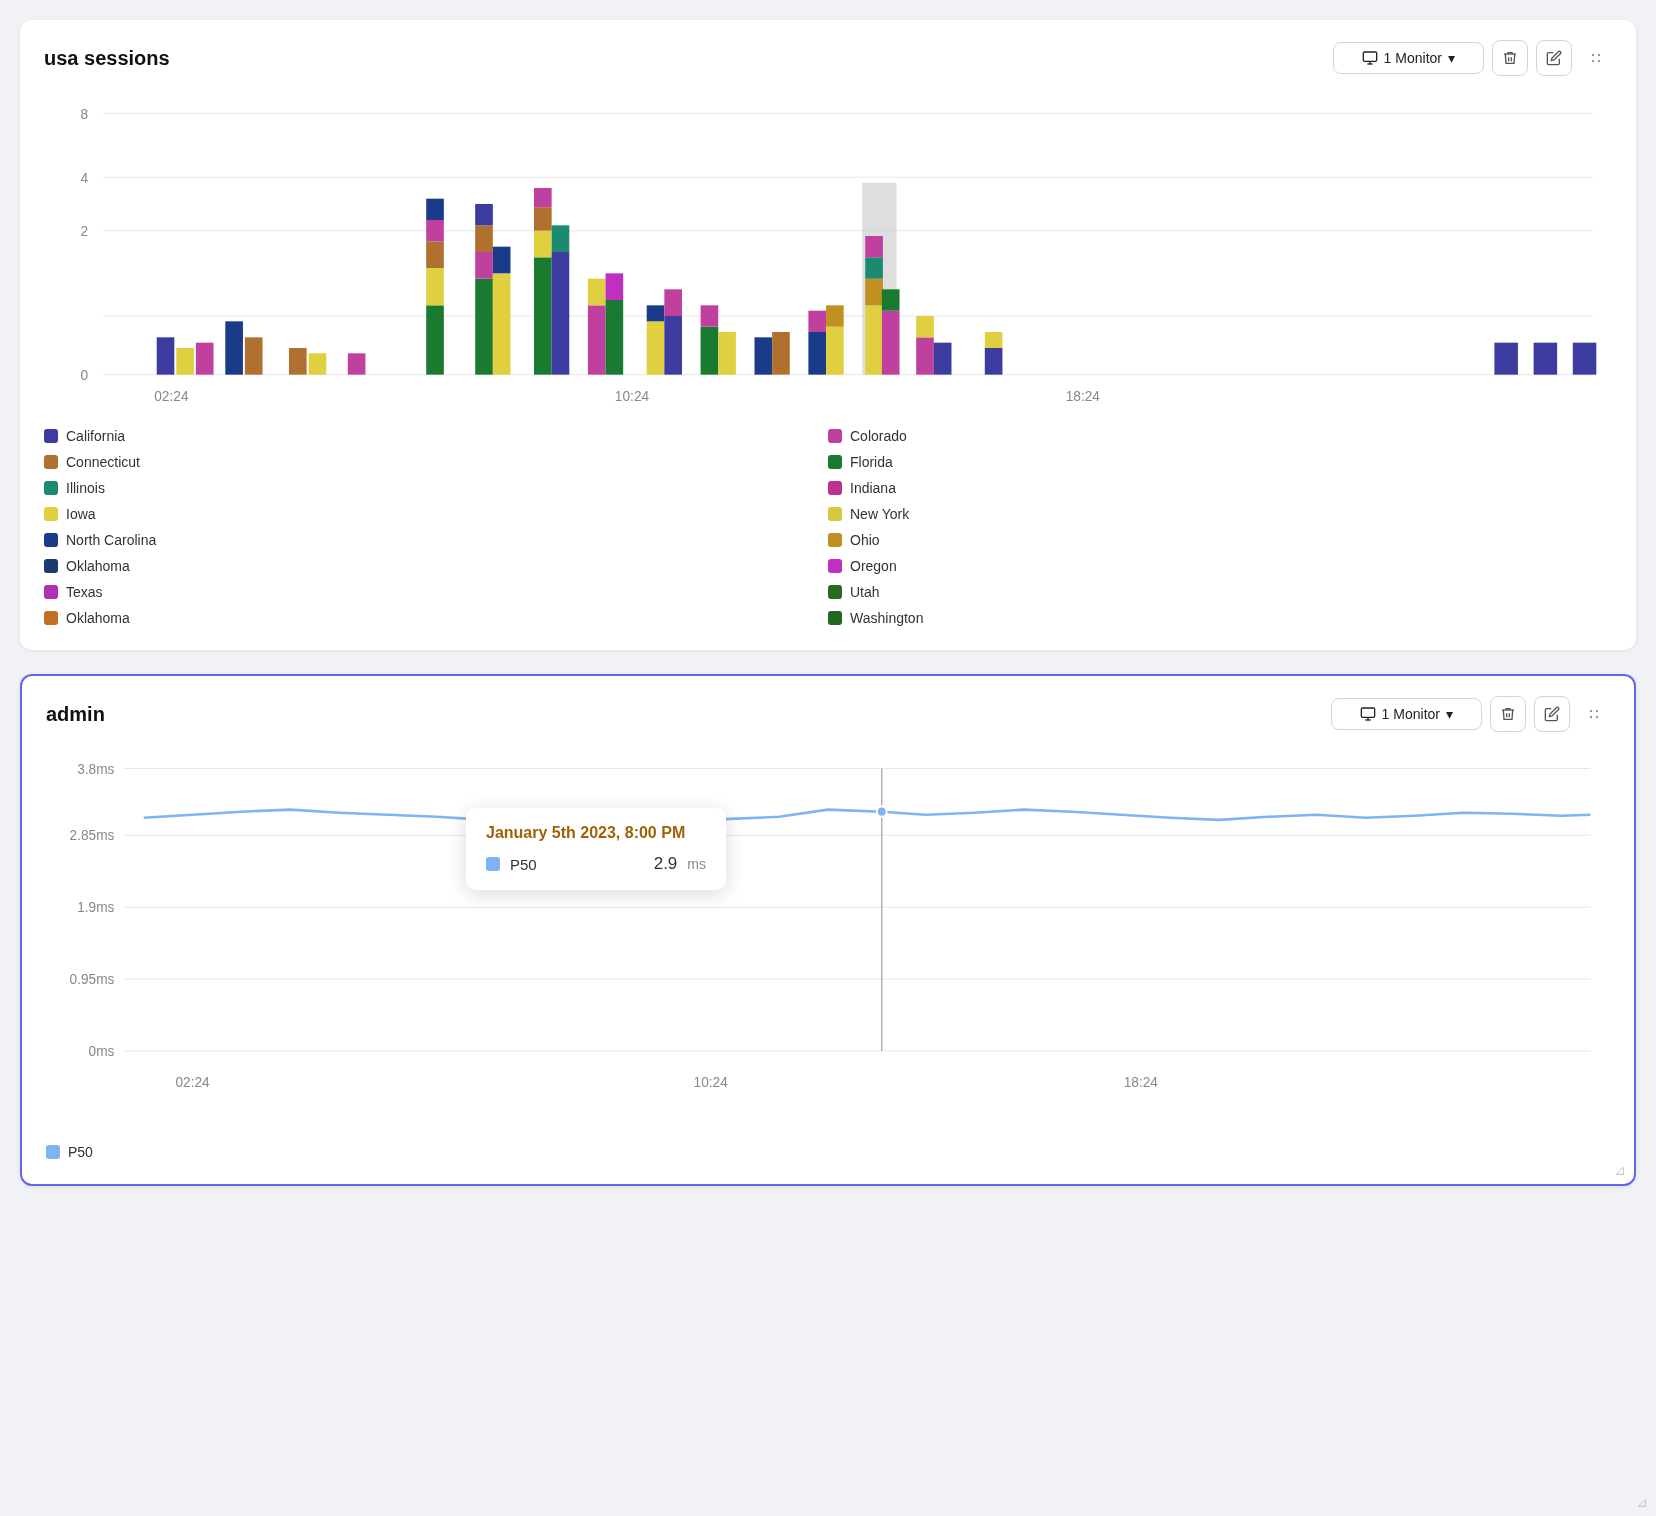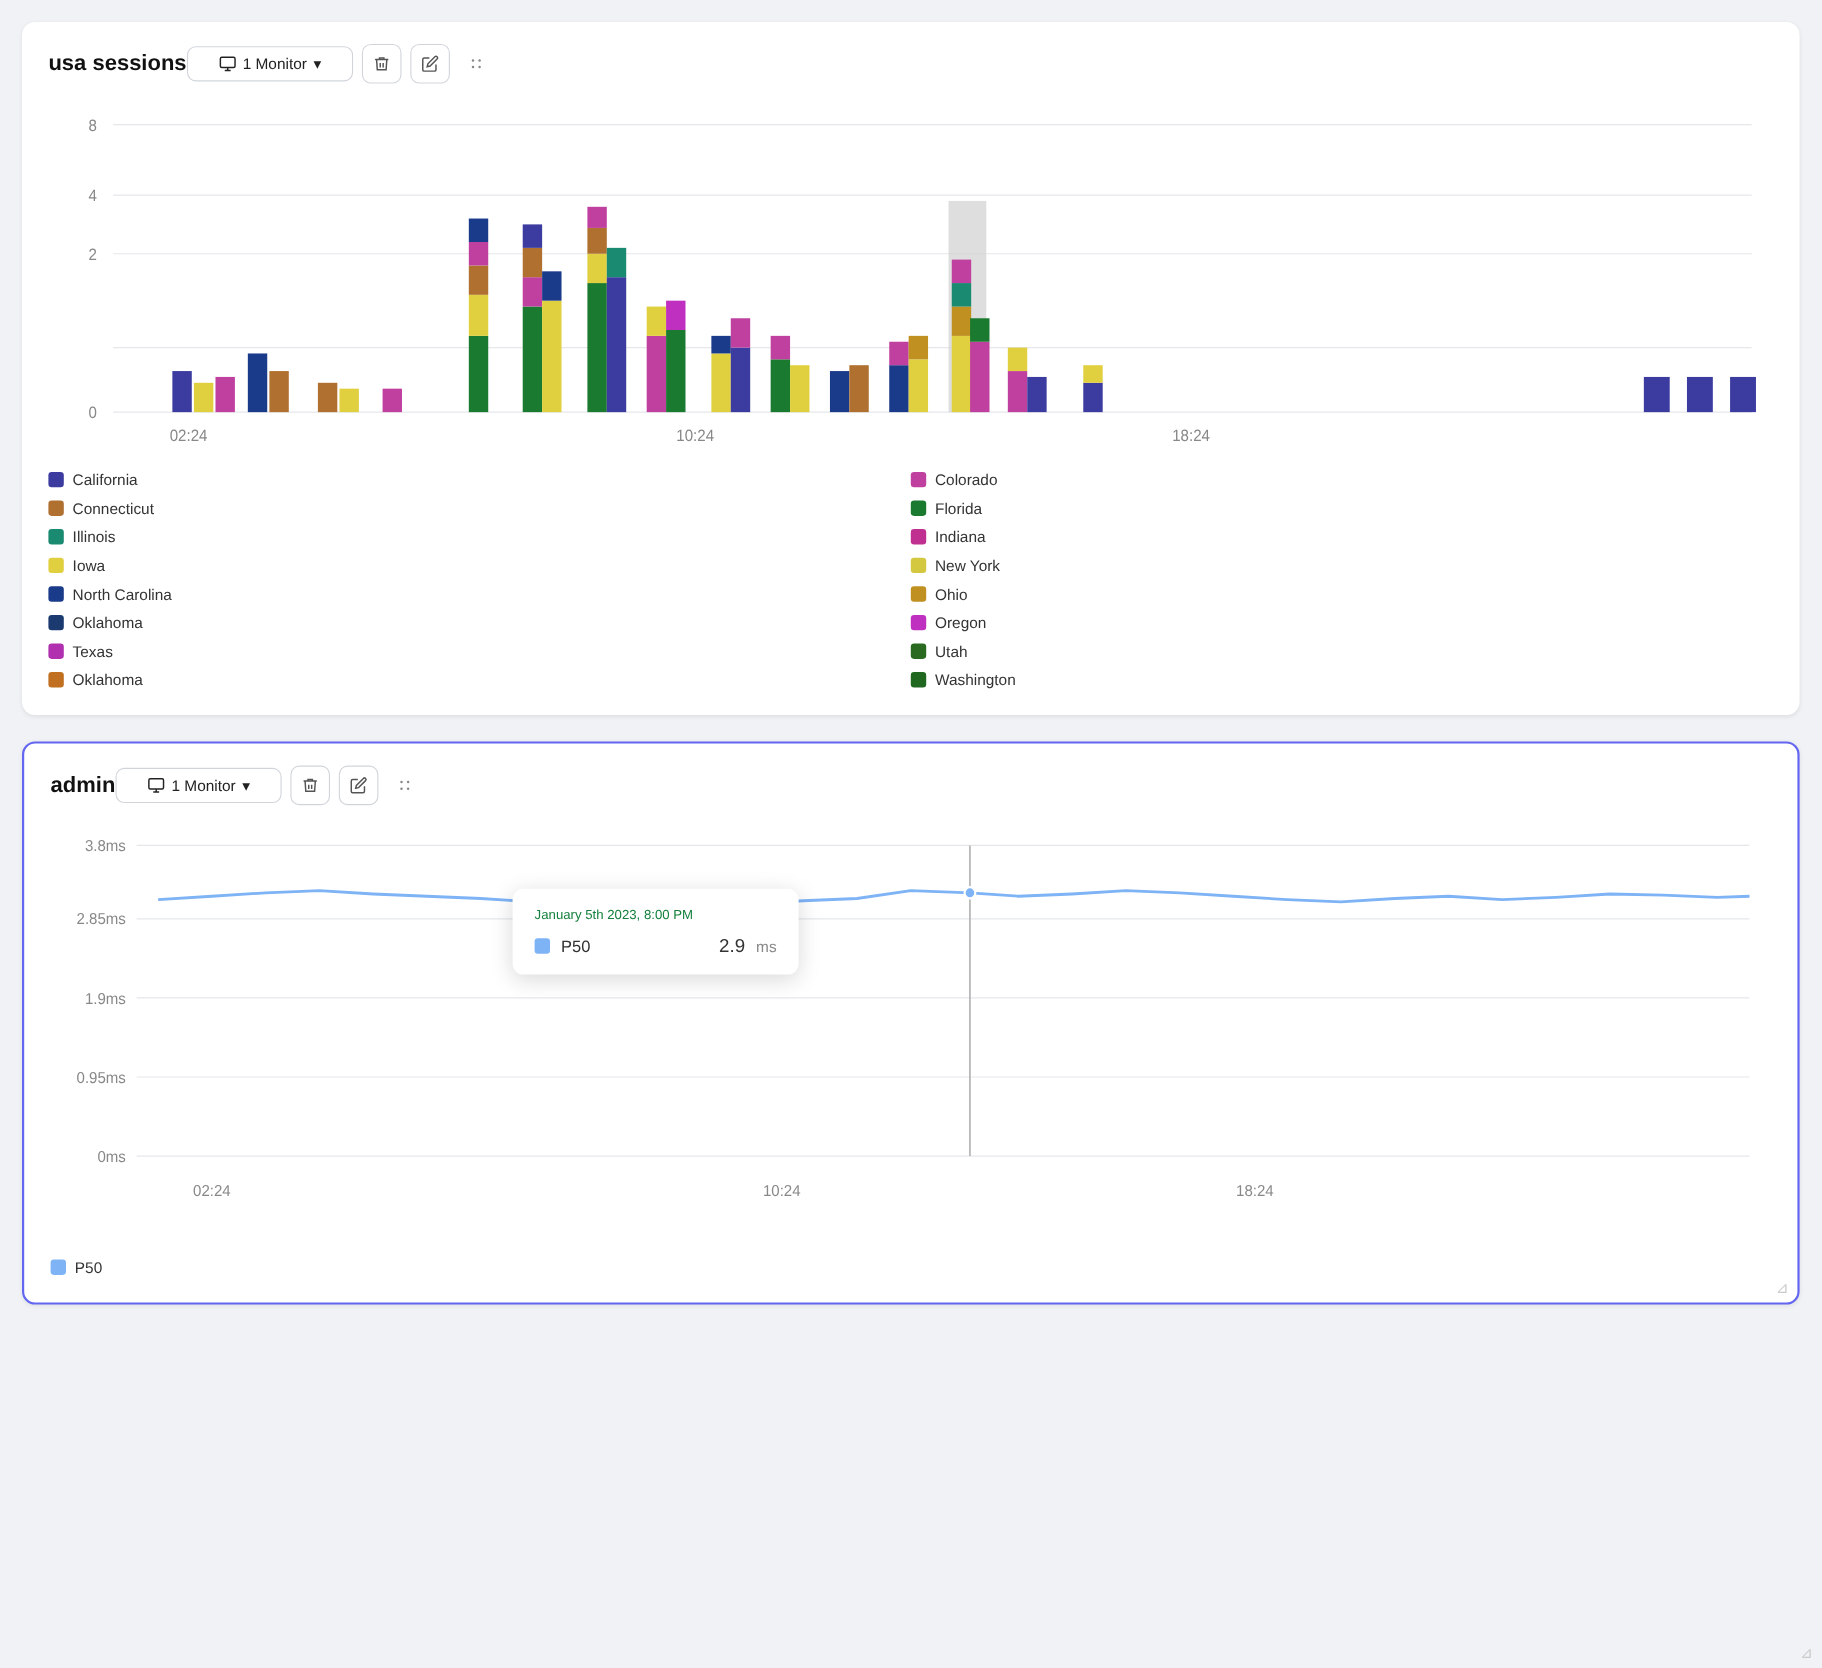--- a/index.html
+++ b/index.html
@@ -16,20 +16,21 @@
       padding: 20px 24px 24px;
       margin-bottom: 24px;
       box-shadow: 0 1px 4px rgba(0,0,0,0.08);
     }
     .panel.active {
       border: 2px solid #6366f1;
     }
     .panel-header {
       display: flex;
       align-items: center;
+      justify-content: space-between;
       margin-bottom: 16px;
     }
     .panel-title {
       font-size: 20px;
       font-weight: 700;
       color: #111;
     }
     .header-actions {
       display: flex;
       align-items: center;
@@ -113,23 +114,23 @@
       background: #fff;
       border-radius: 10px;
       box-shadow: 0 4px 20px rgba(0,0,0,0.15);
       padding: 16px 20px;
       min-width: 260px;
       z-index: 10;
       top: 60px;
       left: 420px;
     }
     .tooltip-date {
-      font-size: 12px;
-      font-weight: 400;
-      color: #15803d;
+      font-size: 16px;
+      font-weight: 700;
+      color: #a16207;
       margin-bottom: 12px;
     }
     .tooltip-row {
       display: flex;
       align-items: center;
       gap: 10px;
       font-size: 15px;
       color: #333;
     }
     .tooltip-color {

